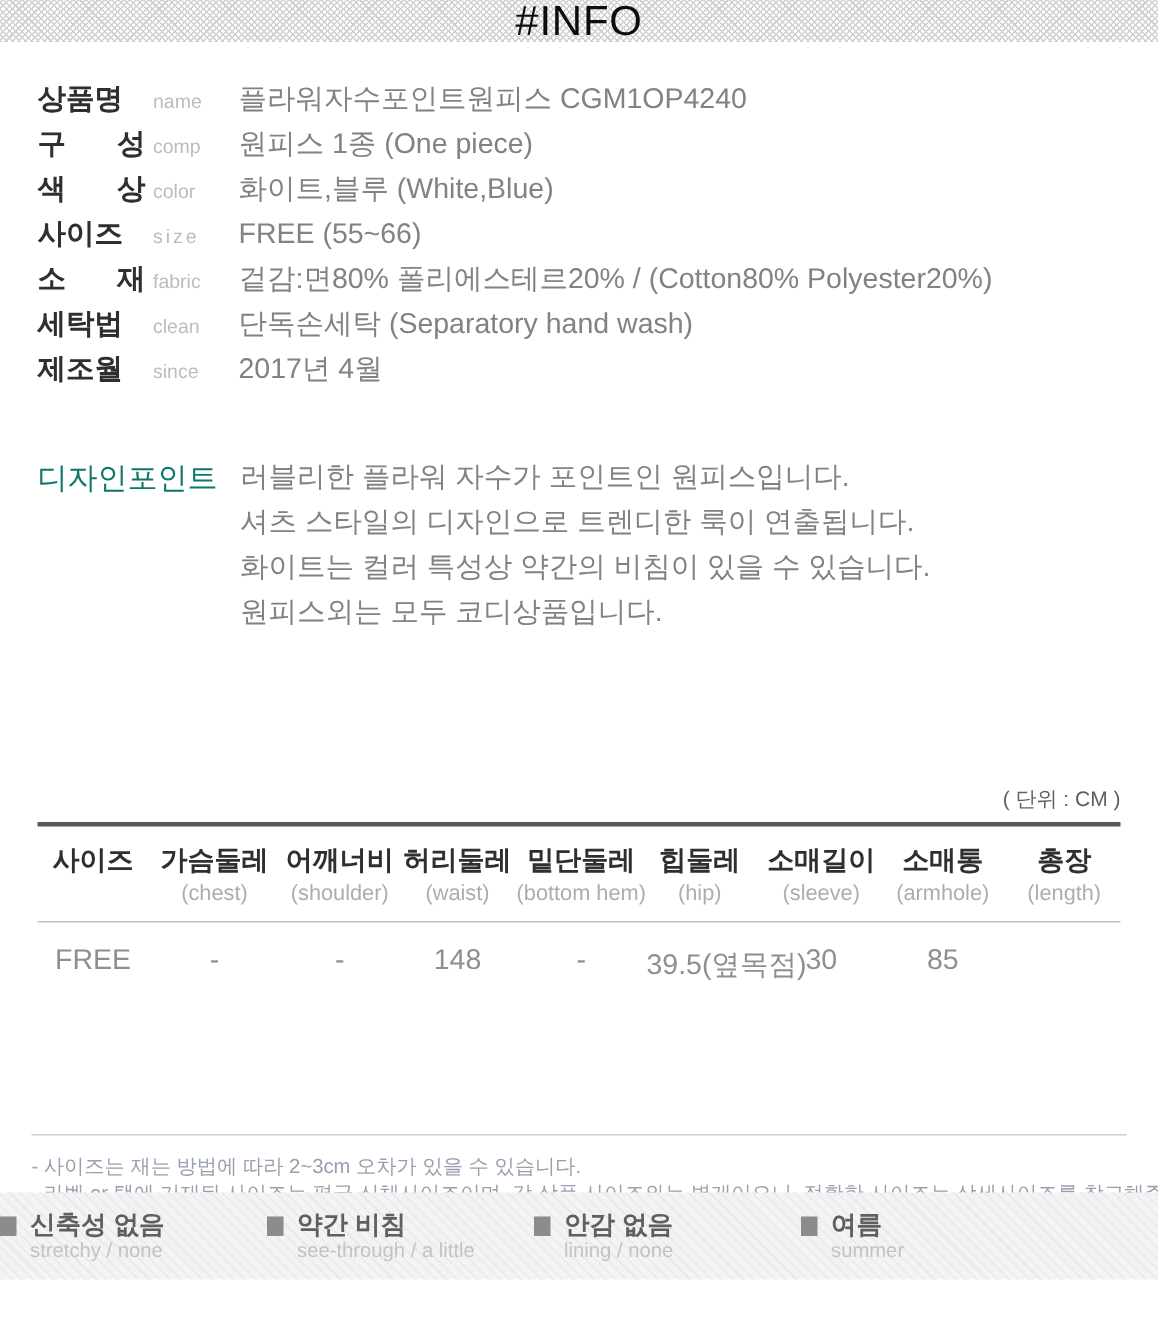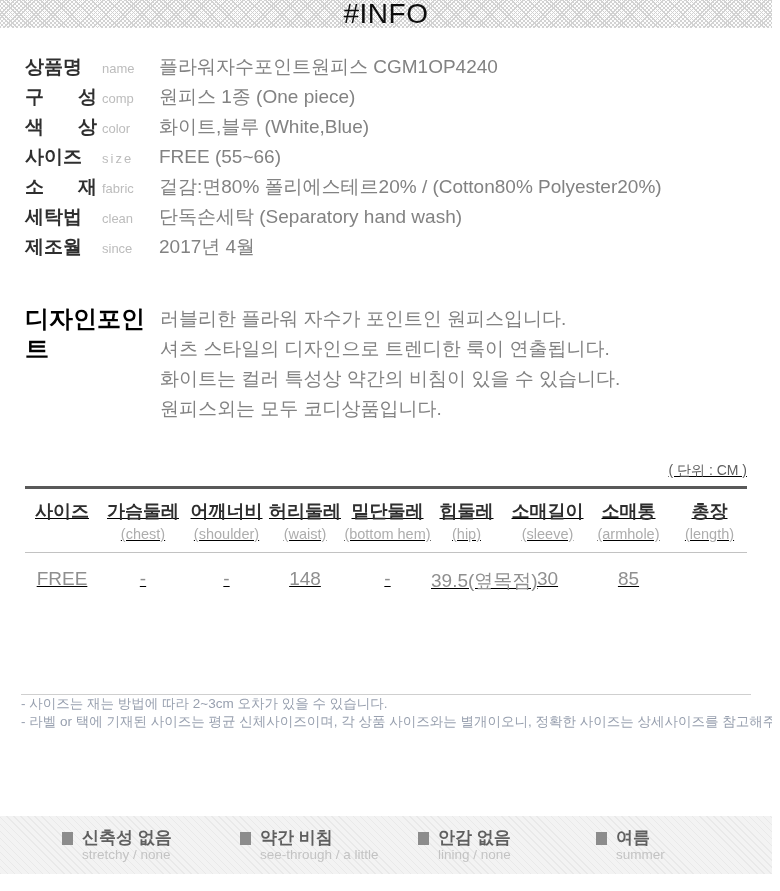--- a/index.html
+++ b/index.html
@@ -28,45 +28,45 @@
     display:inline-block;width:72px;
     font-size:19px;font-weight:600;color:#2f2f2f;
     text-align:justify;text-align-last:justify;
   }
   .lbl-en{width:57px;margin-left:5px;font-size:13px;color:#bcbcbc;}
   .lbl-en.spaced{letter-spacing:2px;}
   .info-val{font-size:19px;color:#828282;}
 
   
   .design{display:flex;margin:42px 0 0 25px;}
-  .design-label{width:135px;font-size:24px;font-weight:700;color:#000000;line-height:30px;}
+  .design-label{width:135px;font-size:20px;font-weight:400;color:#0f766e;line-height:30px;}
   .design-lines{font-size:19px;color:#828282;line-height:30px;}
 
   
-  .table-sec{margin:38px 25px 0 25px;text-decoration:underline;}
+  .table-sec{margin:100px 25px 0 25px;}
   .unit{font-size:14px;color:#5f5f5f;text-align:right;margin-bottom:6px;}
   .size-table{border-top:3px solid #595959;}
   .grid{display:grid;grid-template-columns:74px 88px 79px 78px 87px 71px 91px 71px 91px;}
   .th{padding-top:10px;text-align:center;}
   .th .ko{display:block;font-size:18px;font-weight:700;color:#2f2f2f;line-height:24px;white-space:nowrap;}
   .th .en{display:block;font-size:14.5px;color:#adadad;line-height:22px;padding-bottom:7px;white-space:nowrap;}
   .hdr{border-bottom:1px solid #c2c2c2;}
   .td{font-size:19px;color:#8f8f8f;text-align:center;padding:15px 0 14px 0;white-space:nowrap;}
 
   
-  .notes{width:730px;margin:86px auto 0 auto;border-top:1px solid #cfcfcf;}
+  .notes{width:730px;margin:86px auto 0 auto;border-top:1px solid #cfcfcf;padding-top:12px;}
   .note-line{font-size:13.5px;color:#98a0af;line-height:18px;white-space:nowrap;}
 
   
   .bottom-band{
-    position:absolute;left:0;top:816px;width:780px;height:58px;
+    position:absolute;left:0;top:795px;width:780px;height:58px;
     background-image:repeating-linear-gradient(45deg,#e9e9e9 0 1px,transparent 1px 5px);
     background-color:#f3f3f3;
     display:flex;align-items:center;
-    padding-left:62px;box-sizing:border-box;
+    box-sizing:border-box;
   }
   .badge{display:flex;width:178px;}
   .sq{width:11px;height:13px;background:#8c8c8c;margin:4px 9px 0 0;flex:none;}
   .badge-texts{display:flex;flex-direction:column;}
   .badge-ko{font-size:17px;font-weight:600;color:#5f5f5f;line-height:19px;}
   .badge-en{font-size:13.5px;color:#c3c3c3;line-height:16px;}
 </style>
 </head>
 <body>
 

